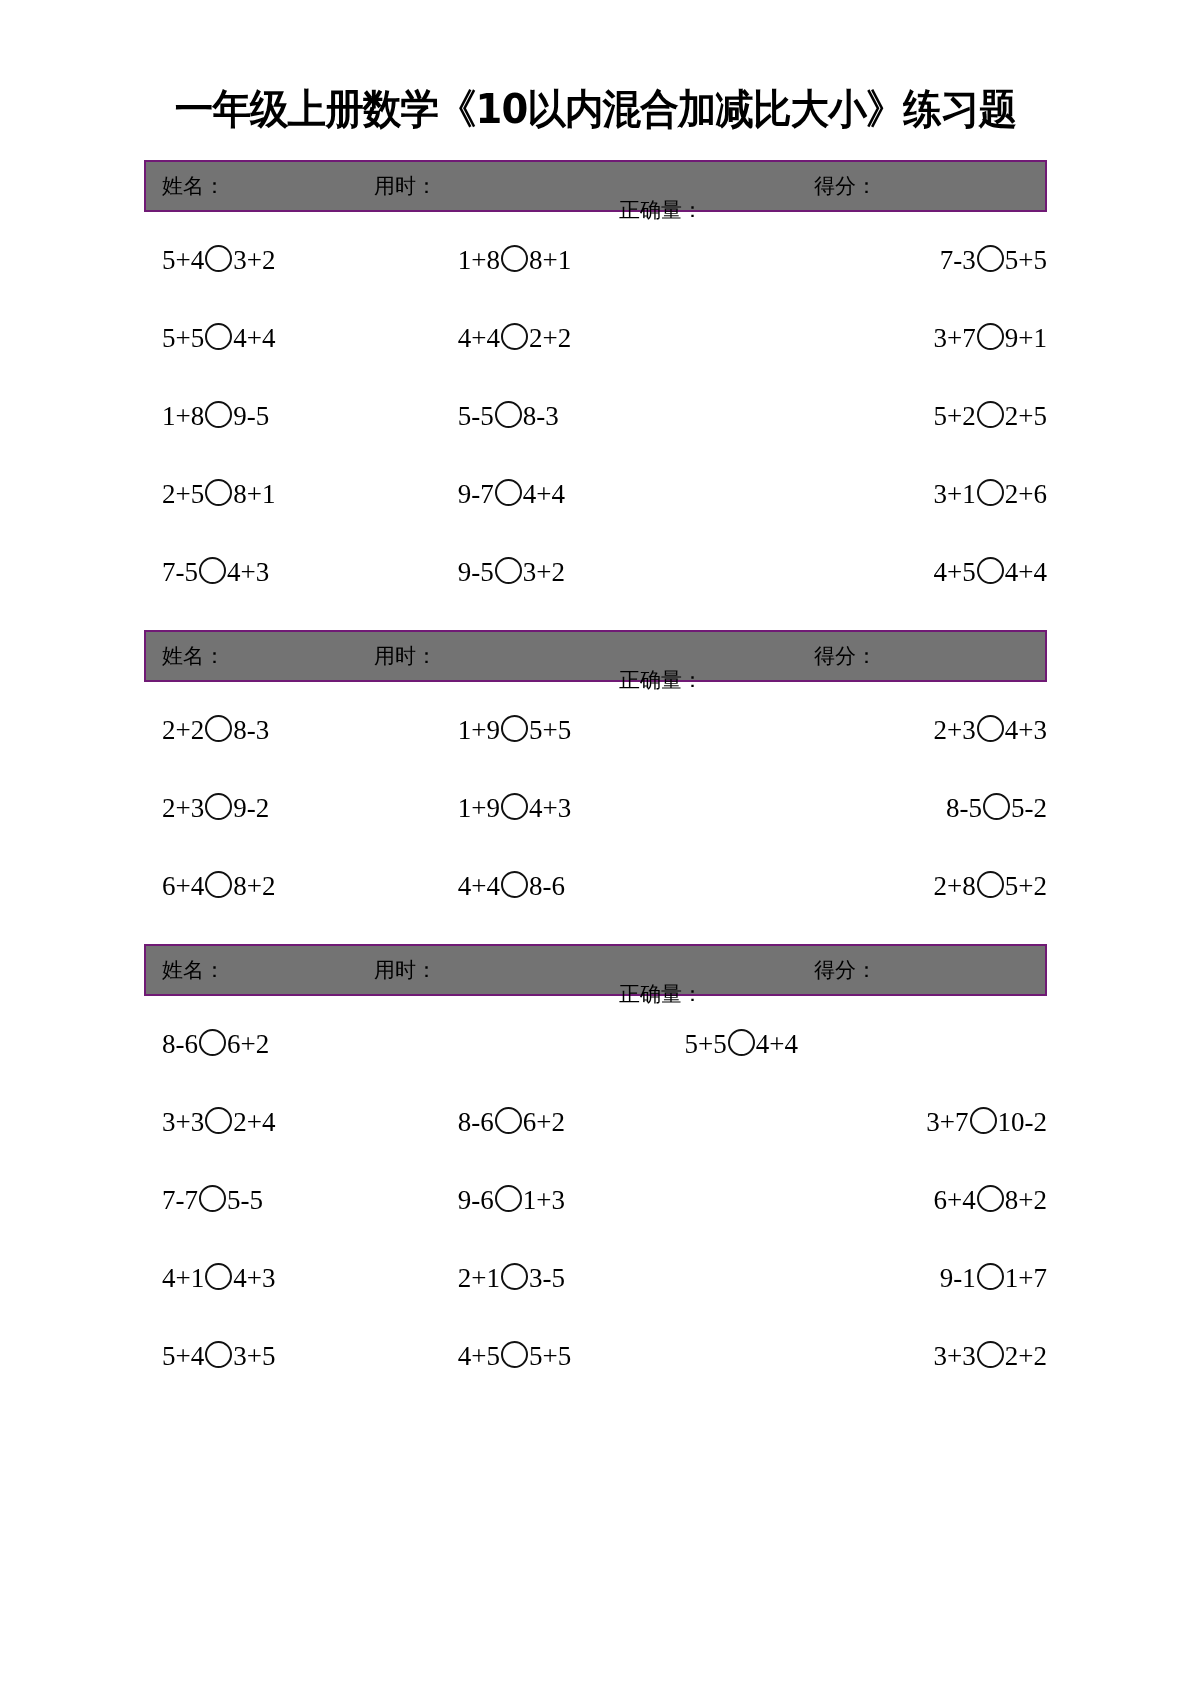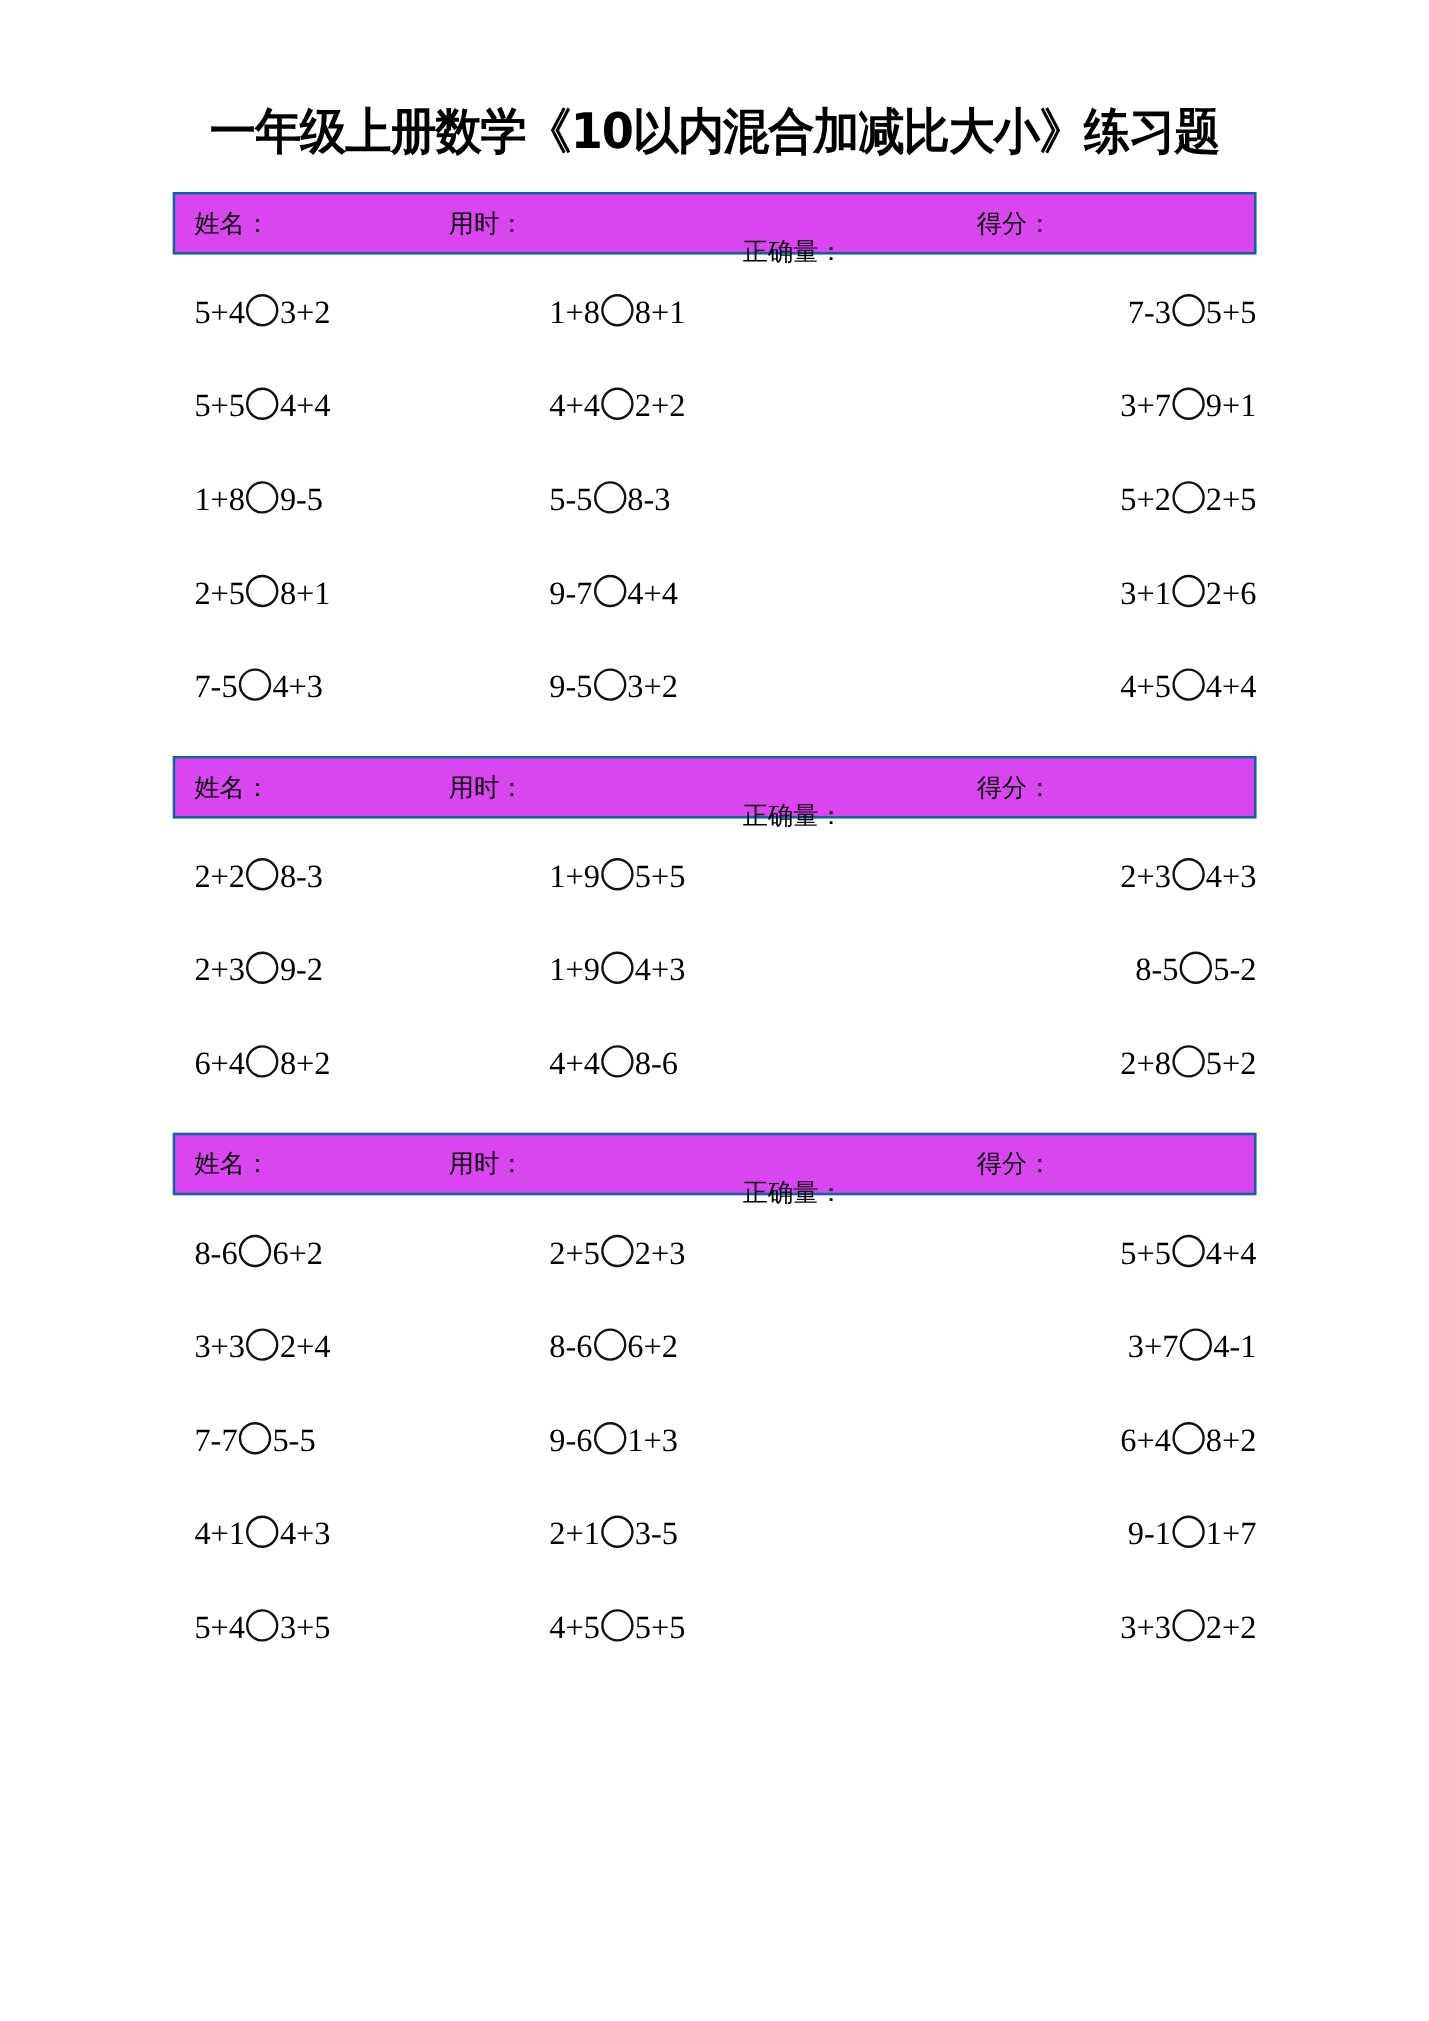--- a/index.html
+++ b/index.html
@@ -40,27 +40,27 @@
   
   .block {
     margin: 0 auto;
     width: 903px;
   }
   .block-1 { margin-top: 23px; }
   .block-2 { margin-top: 20px; }
   .block-3 { margin-top: 20px; }
 
   .info-bar {
-    border: 2px solid #0369a1;
+    border: 2px solid #701a75;
     height: 52px;
     box-sizing: border-box;
     display: flex;
     align-items: center;
     position: relative;
-    background: #d946ef;
+    background: #737373;
   }
   .info-field {
     font-family: "DejaVu Sans", "Liberation Sans", sans-serif;
     font-size: 21px;
     font-weight: 500;
     white-space: nowrap;
     position: absolute;
     top: 50%;
     transform: translateY(-50%);
   }
@@ -177,27 +177,26 @@
       <div class="block block-3">
         <div class="info-bar">
           <span class="info-field f0">姓名：</span>
           <span class="info-field f1">用时：</span>
           <span class="info-field f2">正确量：</span>
           <span class="info-field f3">得分：</span>
         </div>
         <div class="problems">
           <div class="prow">
             <div class="cell cell-0"><span class="expr"><span class="op">8-6</span><span class="circ"></span><span class="op">6+2</span></span></div>
-            <div class="cell cell-1"><span class="expr"><span class="op">2+5</span><span class="circ"></span><span class="op">2+3</span></span></div>
             <div class="cell cell-2"><span class="expr"><span class="op">5+5</span><span class="circ"></span><span class="op">4+4</span></span></div>
           </div>
           <div class="prow">
             <div class="cell cell-0"><span class="expr"><span class="op">3+3</span><span class="circ"></span><span class="op">2+4</span></span></div>
             <div class="cell cell-1"><span class="expr"><span class="op">8-6</span><span class="circ"></span><span class="op">6+2</span></span></div>
-            <div class="cell cell-2"><span class="expr"><span class="op">3+7</span><span class="circ"></span><span class="op">4-1</span></span></div>
+            <div class="cell cell-2"><span class="expr"><span class="op">3+7</span><span class="circ"></span><span class="op">10-2</span></span></div>
           </div>
           <div class="prow">
             <div class="cell cell-0"><span class="expr"><span class="op">7-7</span><span class="circ"></span><span class="op">5-5</span></span></div>
             <div class="cell cell-1"><span class="expr"><span class="op">9-6</span><span class="circ"></span><span class="op">1+3</span></span></div>
             <div class="cell cell-2"><span class="expr"><span class="op">6+4</span><span class="circ"></span><span class="op">8+2</span></span></div>
           </div>
           <div class="prow">
             <div class="cell cell-0"><span class="expr"><span class="op">4+1</span><span class="circ"></span><span class="op">4+3</span></span></div>
             <div class="cell cell-1"><span class="expr"><span class="op">2+1</span><span class="circ"></span><span class="op">3-5</span></span></div>
             <div class="cell cell-2"><span class="expr"><span class="op">9-1</span><span class="circ"></span><span class="op">1+7</span></span></div>

